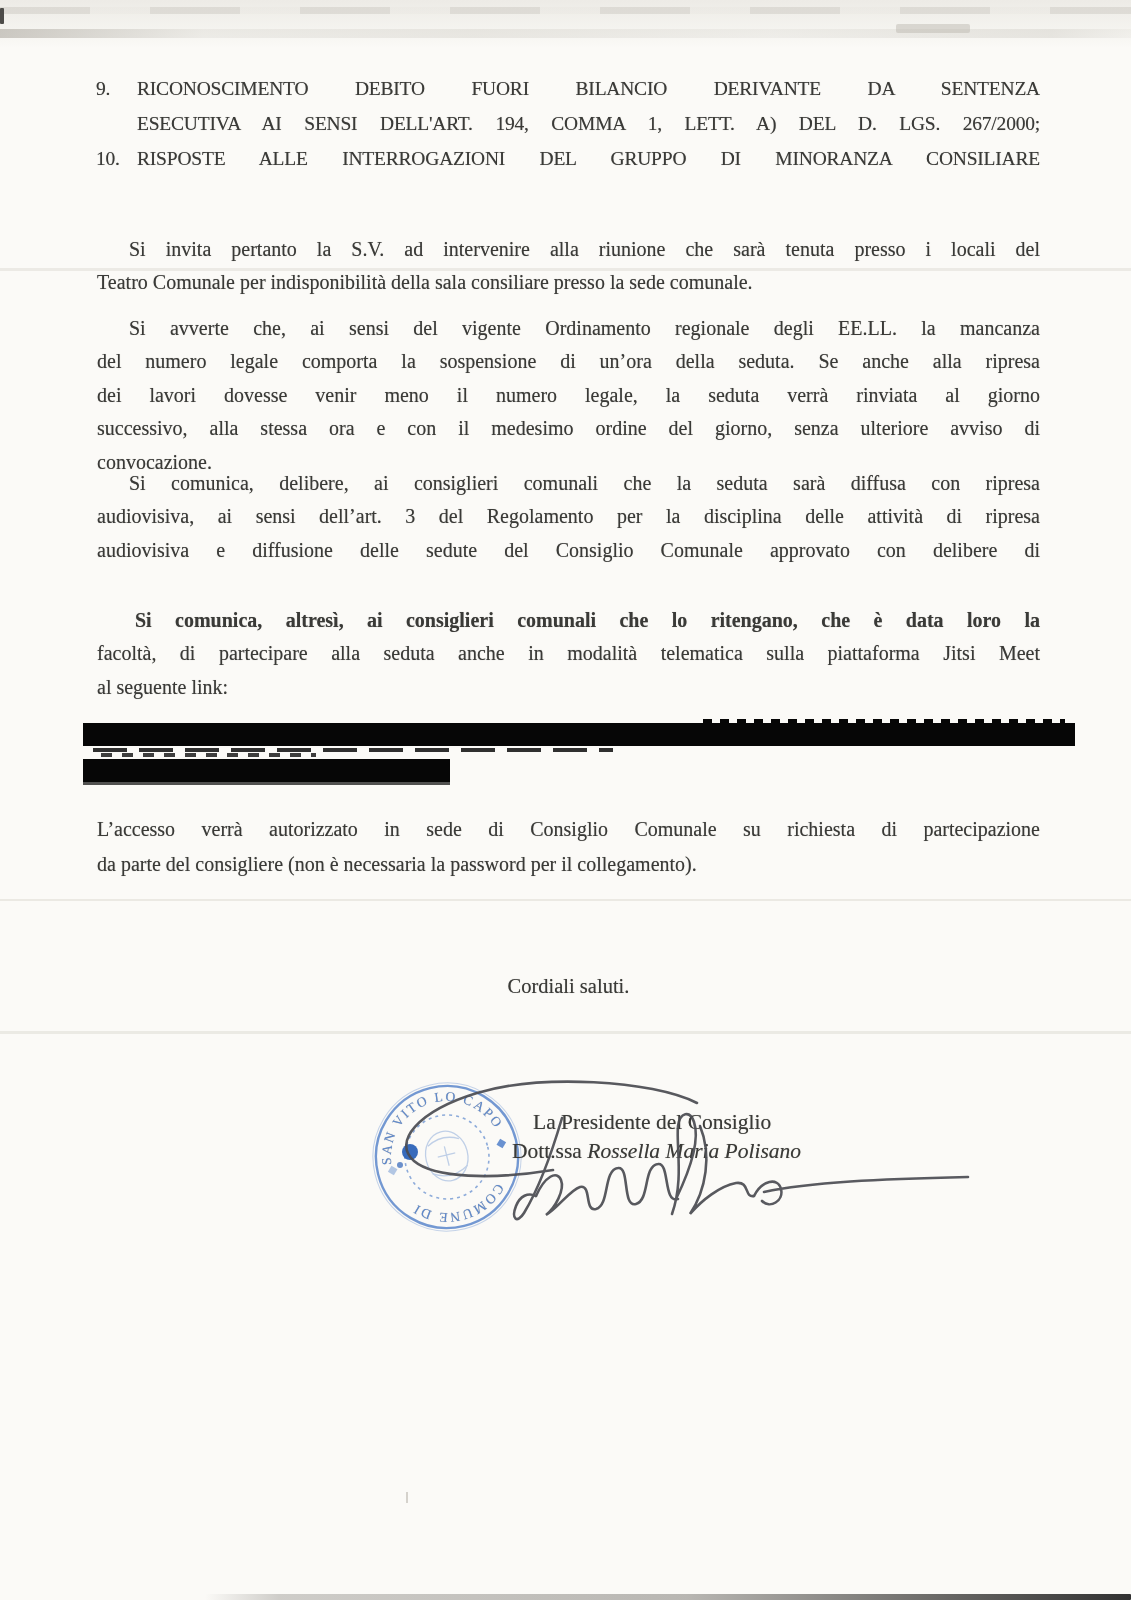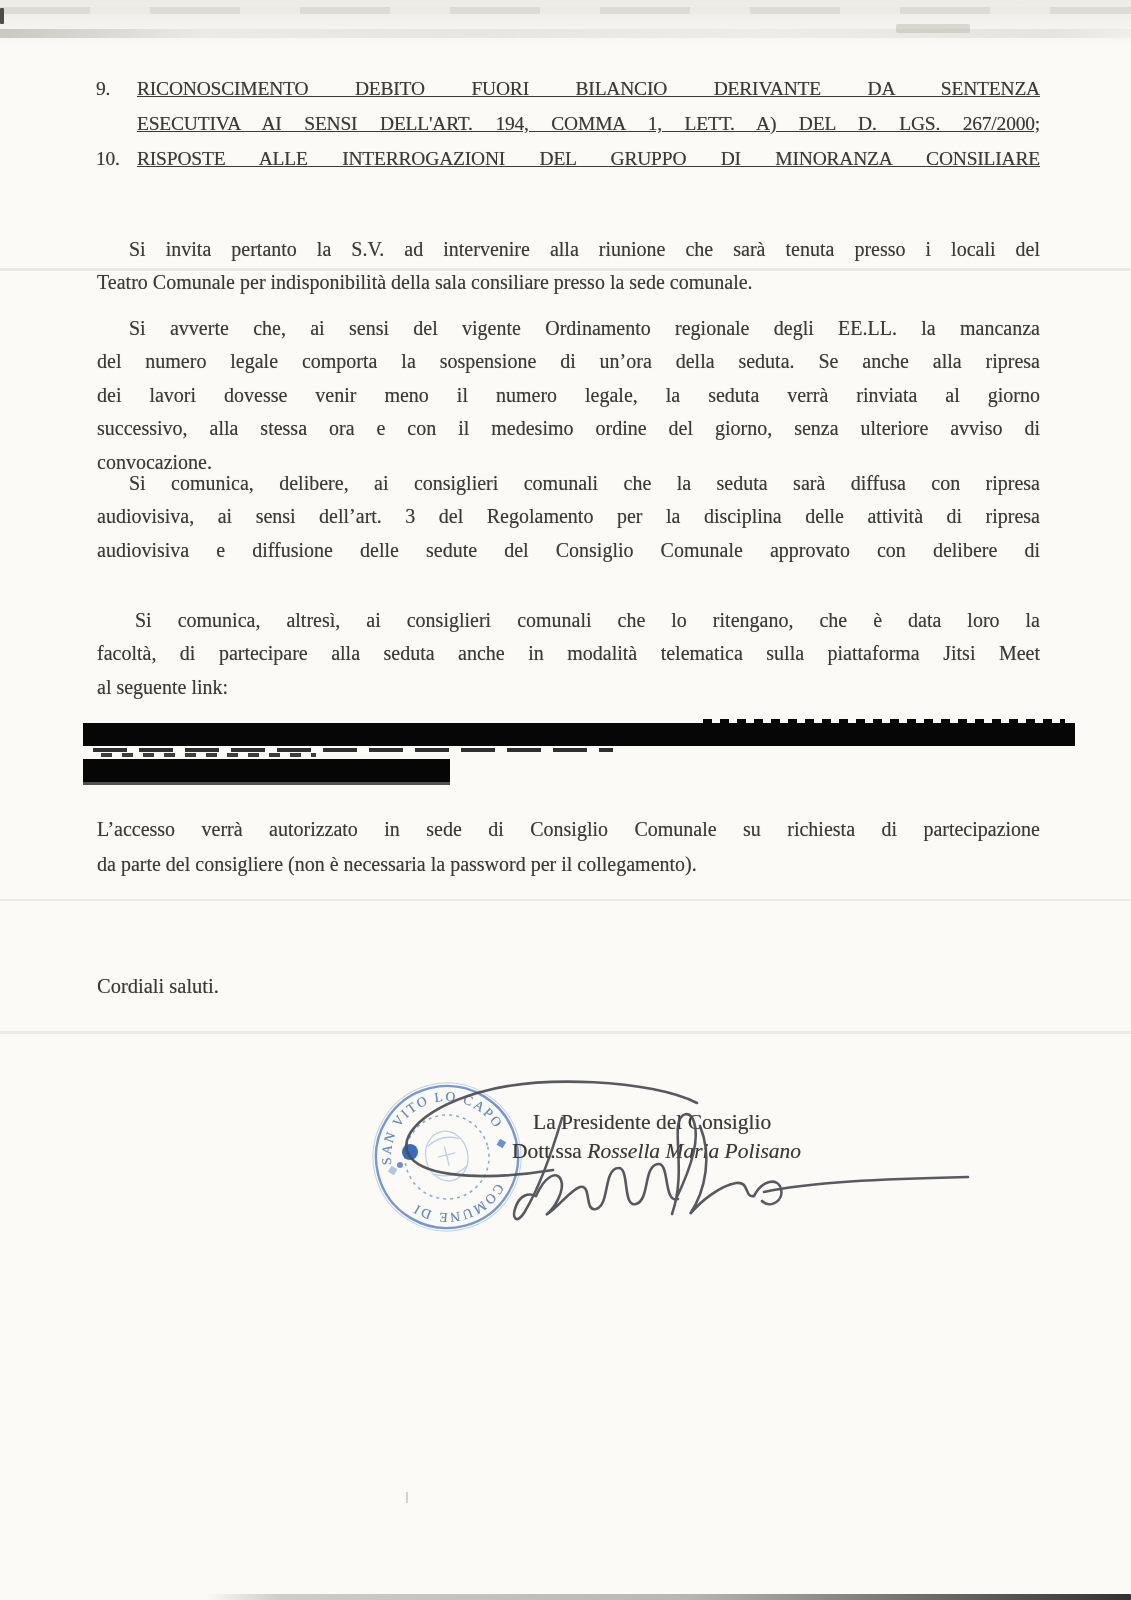--- a/index.html
+++ b/index.html
@@ -28,27 +28,27 @@
   .dash1{position:absolute;left:896px;top:24px;width:74px;height:9px;background:rgba(183,179,170,.45);border-radius:2px;}
   .tick-bl{position:absolute;left:406px;top:1492px;width:2px;height:11px;background:#d5d2cc;}
   .bottomstrip{position:absolute;left:205px;top:1594px;width:926px;height:6px;border-radius:1px;
     background:linear-gradient(90deg,rgba(140,137,132,0),rgba(140,137,132,.4) 8%,rgba(118,115,110,.5) 52%,rgba(62,61,59,.78) 80%,rgba(32,32,33,.92));}
   
   .txt{position:absolute;left:97px;width:943px;font-size:20px;}
   .just{text-align:justify;text-align-last:justify;}
   .agenda{top:71px;line-height:35px;font-size:19.5px;letter-spacing:-.2px;}
   .agenda .item{position:relative;}
   .agenda .num{position:absolute;left:-1px;top:0;}
-  .agenda .ln{padding-left:40px;text-decoration:underline;}
+  .agenda .ln{padding-left:40px;}
   .para{line-height:33.4px;}
   .p1{top:233px}.p2{top:312px}.p3{top:467px}.p4{top:604px}
   .ind{text-indent:32px;font-family:Liberation Serif, serif;}
-  .ind38{text-indent:38px;}
+  .ind38{text-indent:38px;font-weight:bold;}
   .access{top:812px;line-height:35px;}
-  .closing{top:975px;font-size:20.5px;}
+  .closing{top:975px;font-size:20.5px;text-align:center;}
   
   .bar{position:absolute;background:#060606;}
   .bar1{left:83px;top:723px;width:992px;height:23px;}
   .bar1::before{content:"";position:absolute;top:-4px;left:620px;right:10px;height:5px;
     background:repeating-linear-gradient(90deg,#060606 0 9px,transparent 9px 17px);}
   .bar1::after{content:"";position:absolute;bottom:-6px;left:10px;width:520px;height:4px;
     background:repeating-linear-gradient(90deg,rgba(12,12,12,.85) 0 34px,transparent 34px 46px);}
   .bar2{left:83px;top:759px;width:367px;height:23px;}
   .bar2::before{content:"";position:absolute;top:-6px;left:18px;width:215px;height:4px;
     background:repeating-linear-gradient(90deg,rgba(15,15,15,.8) 0 11px,transparent 11px 21px);}

